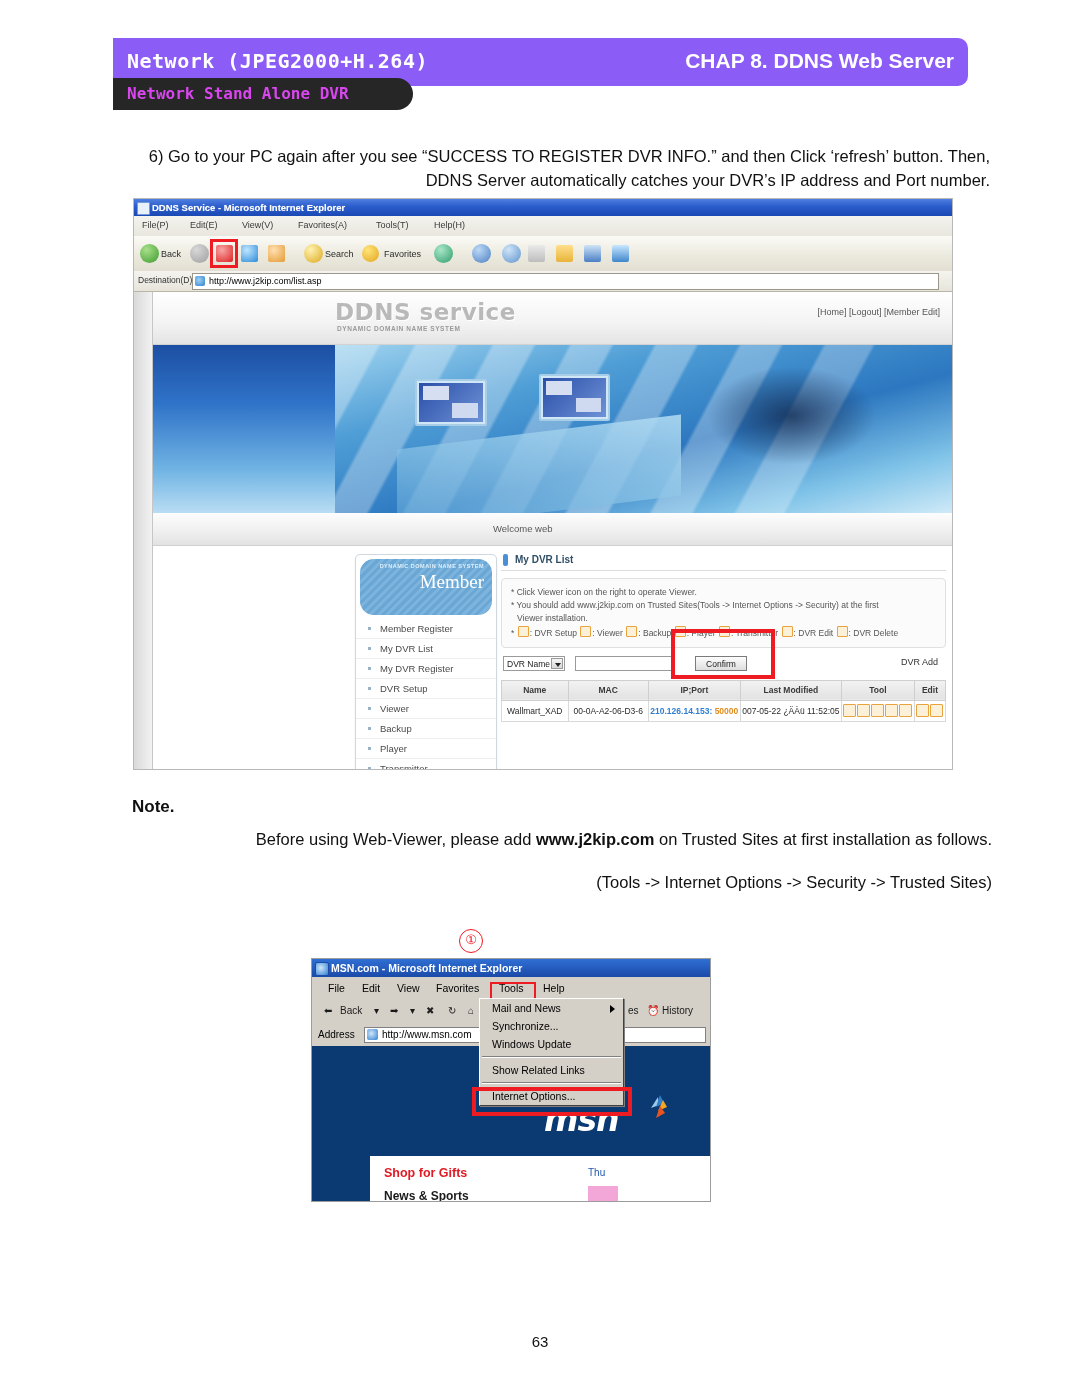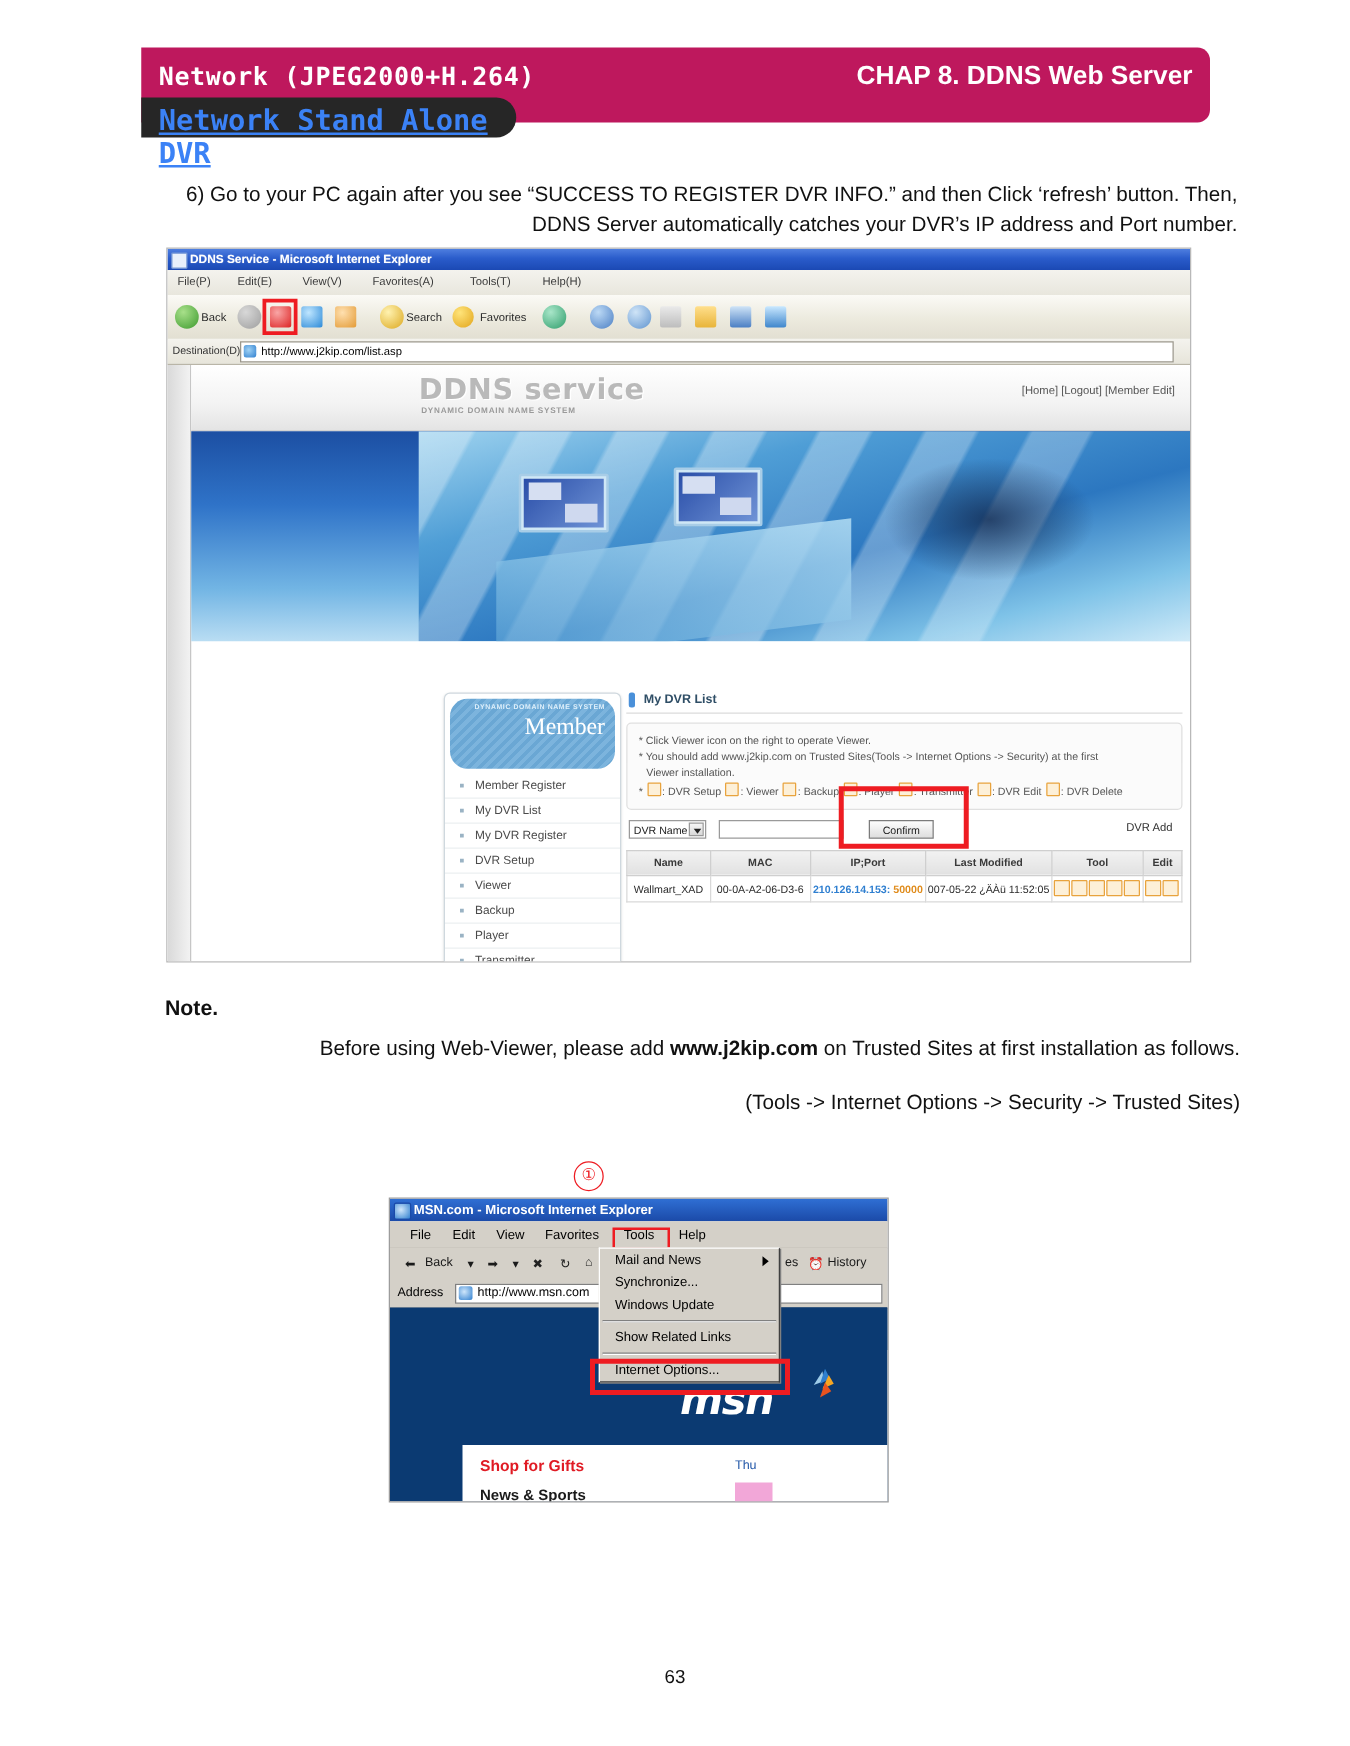--- a/index.html
+++ b/index.html
@@ -10,42 +10,41 @@
     width: 1080px; height: 1397px;
     position: relative;
     font-family: "Liberation Sans", sans-serif;
     color: #111;
     overflow: hidden;
   }
 
   
   .hdr-wrap { position: absolute; left: 113px; top: 38px; width: 855px; height: 72px; }
   .hdr-bar {
-    position: absolute; left: 0; top: 0; width: 855px; height: 60px;
-    background: #be185d; border-radius: 0 10px 10px 0;
+    position: absolute; left: 0; top: 0; width: 855px; height: 48px;
+    background: #8b5cf6; border-radius: 0 10px 10px 0;
   }
   .hdr-left {
     position: absolute; left: 14px; top: 11px;
     font-size: 20px; letter-spacing: .5px; color: #ffffff;
     font-family: "DejaVu Sans Mono", monospace; font-weight: 700;
   }
   .hdr-right {
     position: absolute; right: 14px; top: 11px;
     font-size: 21px; color: #ffffff; font-weight: 700;
     font-family: "Liberation Sans", sans-serif;
   }
   .hdr-tab {
     position: absolute; left: 0; top: 40px; width: 300px; height: 32px;
     background: #262626; border-radius: 0 16px 16px 0;
   }
   .hdr-tab-label {
     position: absolute; left: 14px; top: 6px;
-    font-size: 23px; color: #3b82f6; font-weight: 700;
+    font-size: 16px; color: #d946ef; font-weight: 700;
     font-family: "DejaVu Sans Mono", monospace;
-    text-decoration: underline;
   }
 
   
   .para {
     position: absolute;
     font-size: 16.5px; line-height: 1.45; color: #111;
     font-family: "Liberation Sans", sans-serif;
     text-align: right;
   }
   #intro-para { left: 140px; top: 145px; width: 850px; }
@@ -477,20 +476,23 @@
         <div class="banner-photo">
           <span class="mon" style="left:13%;top:20%;width:11%;height:26%">
               <span class="mon-scr"></span>
             </span>
           <span class="mon" style="left:33%;top:17%;width:11%;height:26%">
               <span class="mon-scr"></span>
             </span>
         </div>
       </div>
 
+      <div class="ddns-welcome">
+        <span>Welcome web</span>
+      </div>
 
       <div class="side-card">
         <div class="side-head">
           <span class="sh-sub">DYNAMIC DOMAIN NAME SYSTEM</span>
           <span class="sh-title">Member</span>
         </div>
         <div class="side-item">Member Register</div>
         <div class="side-item">My DVR List</div>
         <div class="side-item">My DVR Register</div>
         <div class="side-item">DVR Setup</div>

